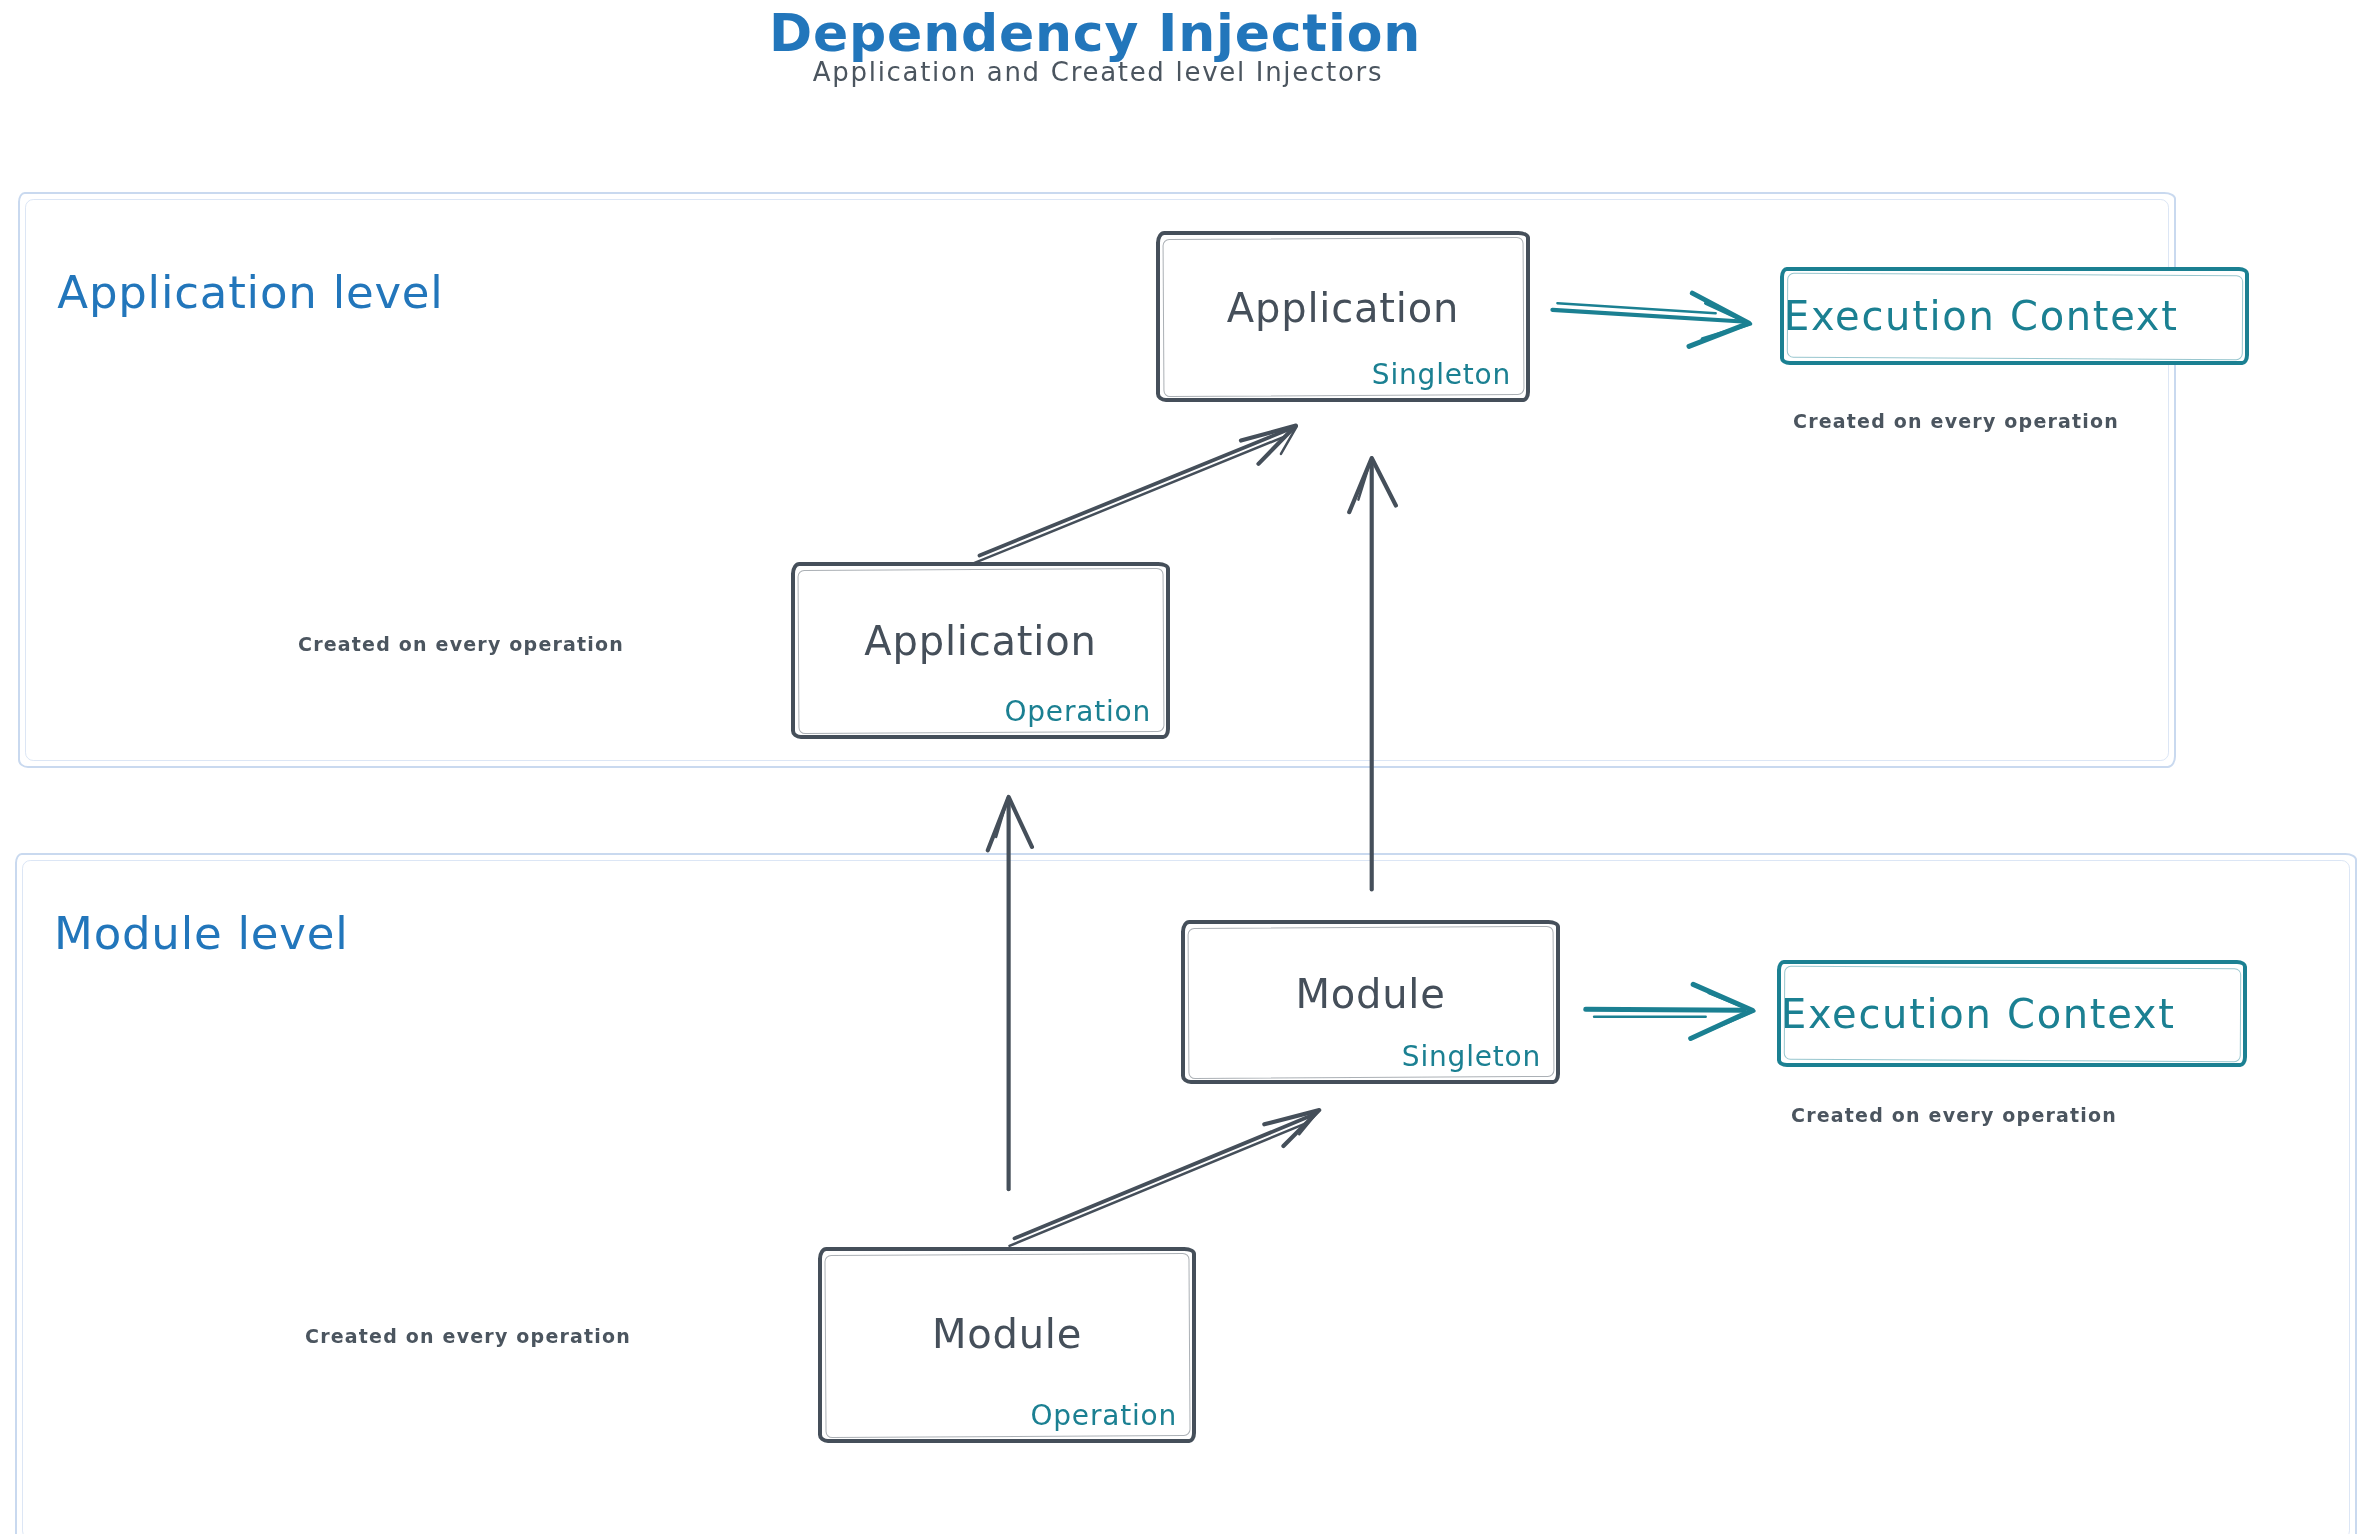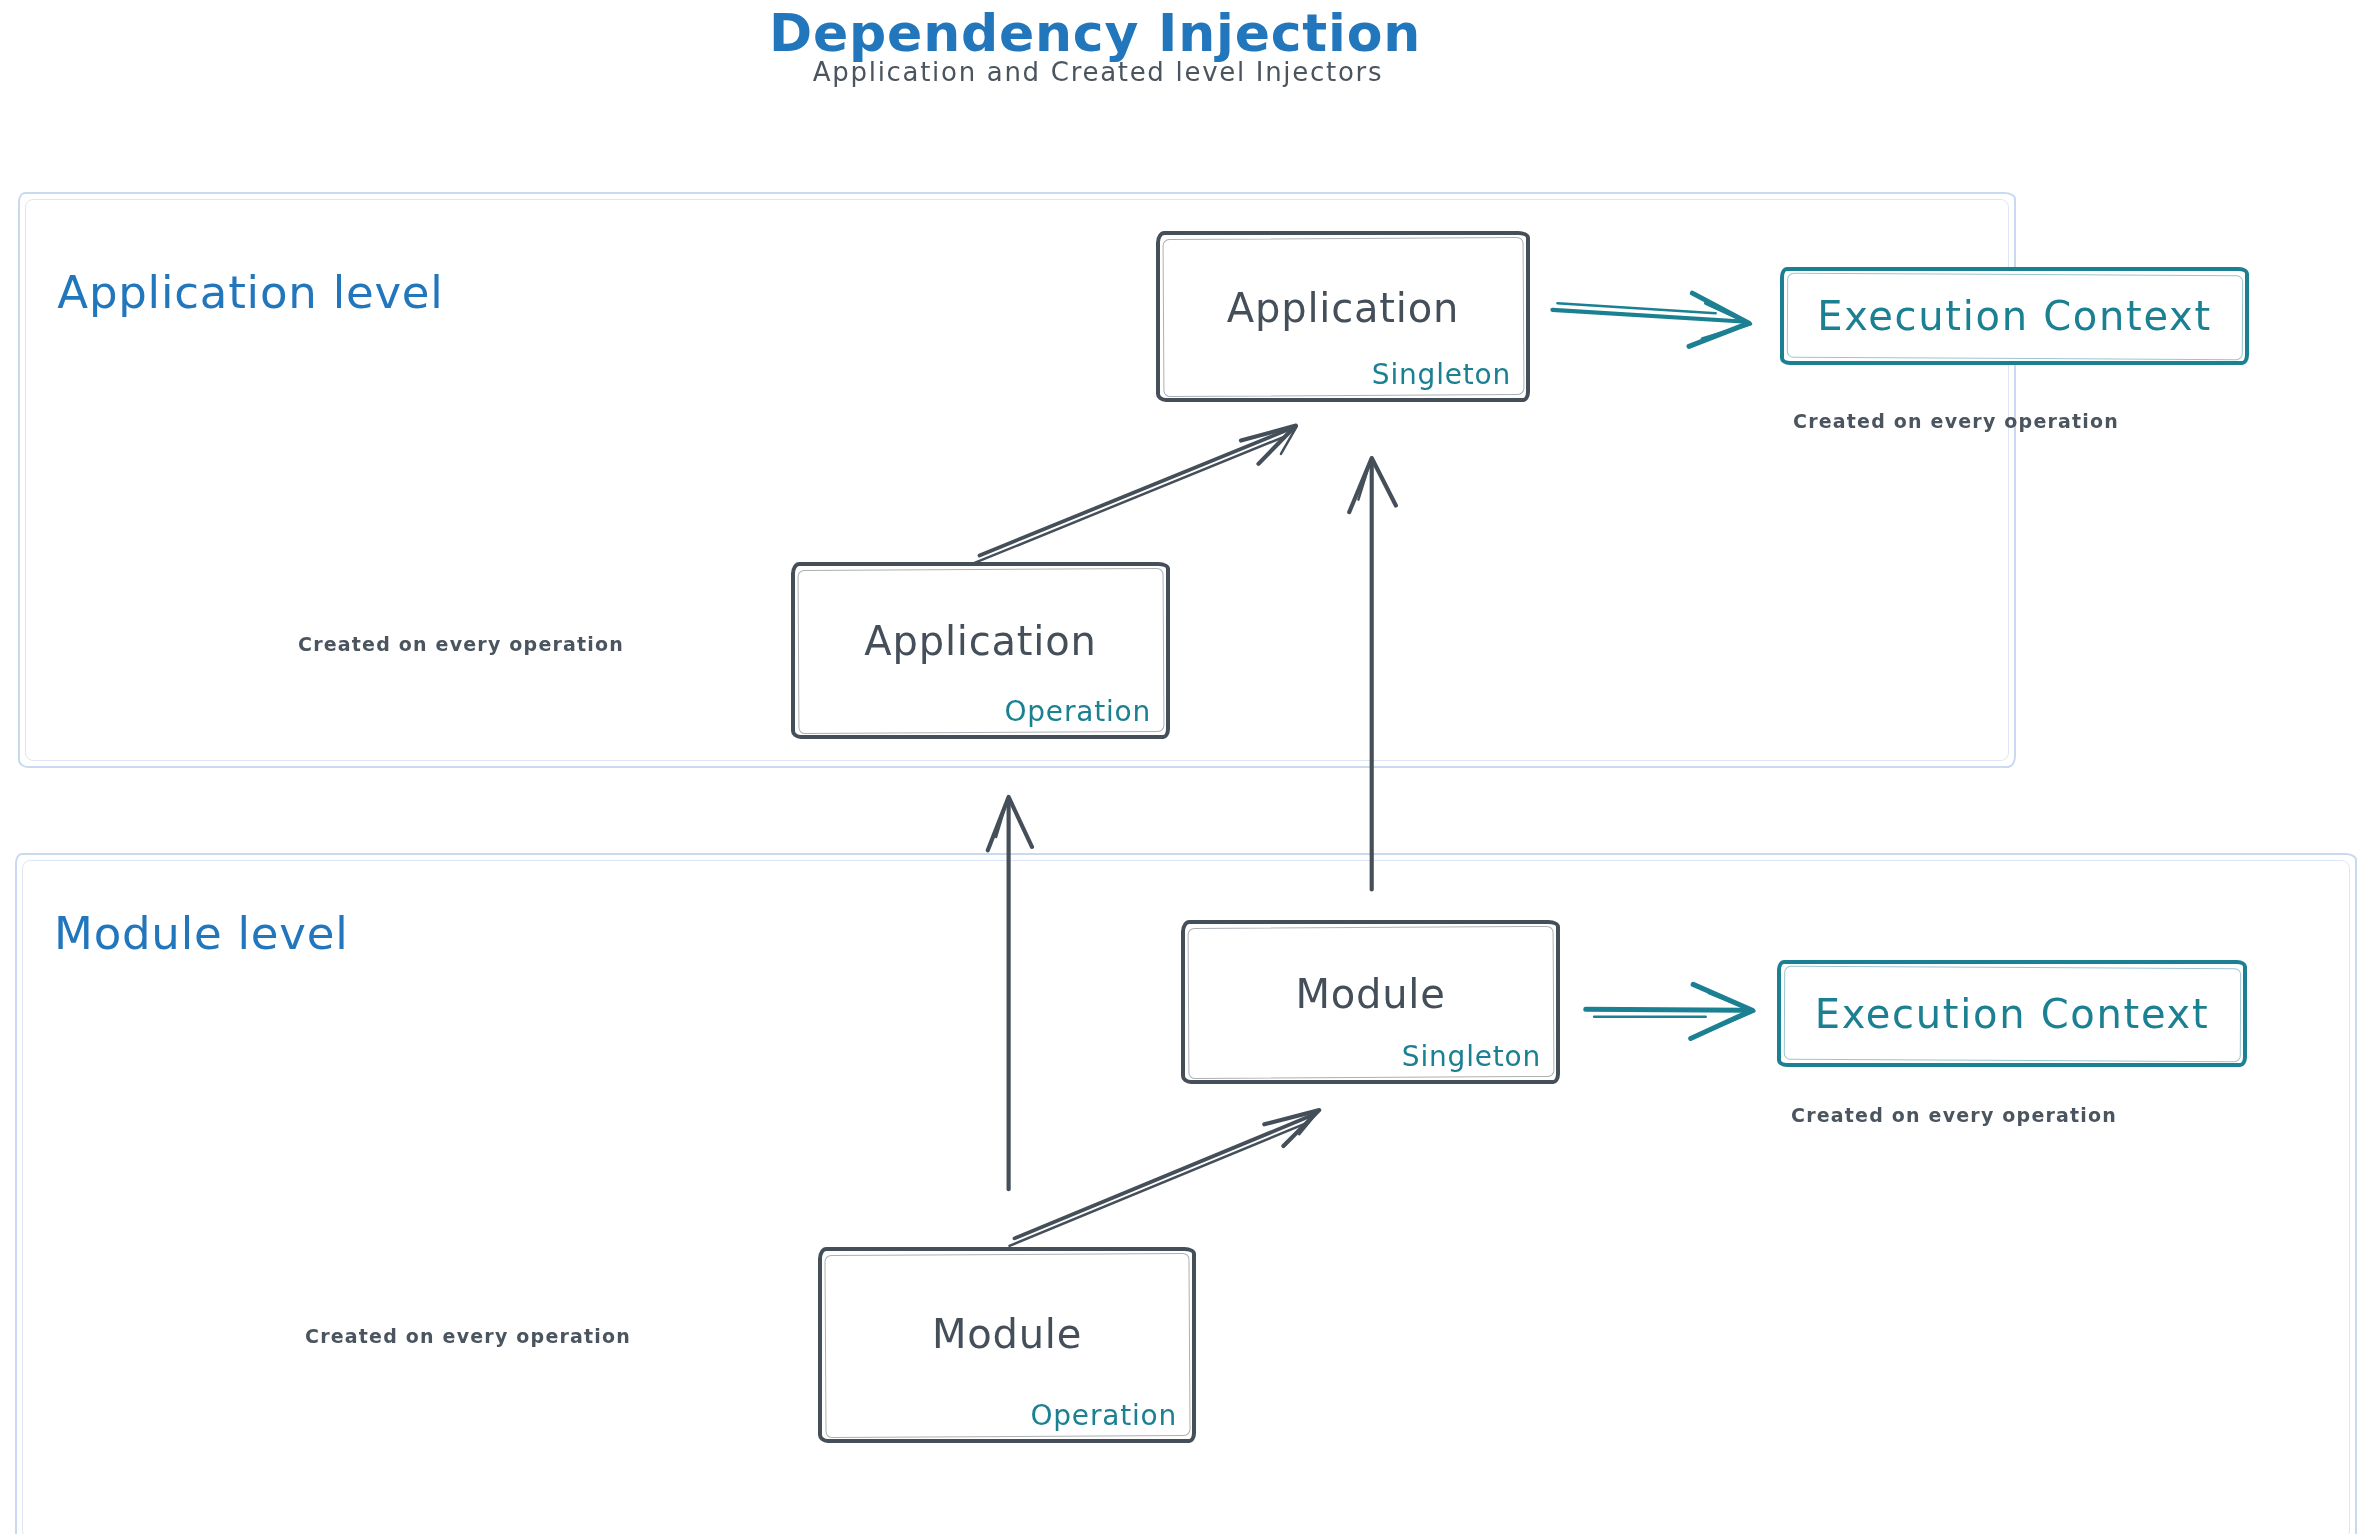--- a/index.html
+++ b/index.html
@@ -37,21 +37,21 @@
     border:2.5px solid var(--container);
     border-radius:6.7px 11.7px 8.3px 10px / 10px 6.7px 11.7px 8.3px;
     background:transparent;
   }
   .level::before{
     content:"";position:absolute;inset:5px;
     border:1.7px solid rgba(201,217,239,.65);
     border-radius:8.3px;
     pointer-events:none;
   }
-  .level-app{left:18.3px;top:192px;width:1998px;height:576px;}
+  .level-app{left:18.3px;top:192px;width:2158px;height:576px;}
   .level-module{left:15px;top:853px;width:2342px;height:693px;}
   .level-label{
     position:absolute;left:37px;
     font-size:45px;letter-spacing:0.8px;
     color:var(--blue);
     white-space:nowrap;
   }
   .level-label-app{top:72px;}
   .level-label-module{top:52px;}
   
@@ -86,21 +86,21 @@
   .node-module-singleton{left:1181px;top:920px;width:379px;height:164px;}
   .node-module-singleton .node-title{top:47px;}
   .node-module-operation{left:818px;top:1247px;width:378px;height:196px;}
   .node-module-operation .node-title{top:60px;}
   
   .ec-box{
     position:absolute;
     border:4.2px solid var(--teal);
     border-radius:6.7px 10px 6.7px 10px / 10px 6.7px 10px 6.7px;
     background:#fff;
-    display:flex;align-items:center;justify-content:center;
+    display:flex;align-items:center;justify-content:flex-start;
   }
   .ec-box::before{
     content:"";position:absolute;inset:2.5px;
     border:1.7px solid rgba(27,128,146,.45);
     border-radius:6.7px;
     transform:rotate(.3deg);
     pointer-events:none;
   }
   .ec-text{
     font-size:40px;letter-spacing:1.7px;color:var(--teal);white-space:nowrap;

